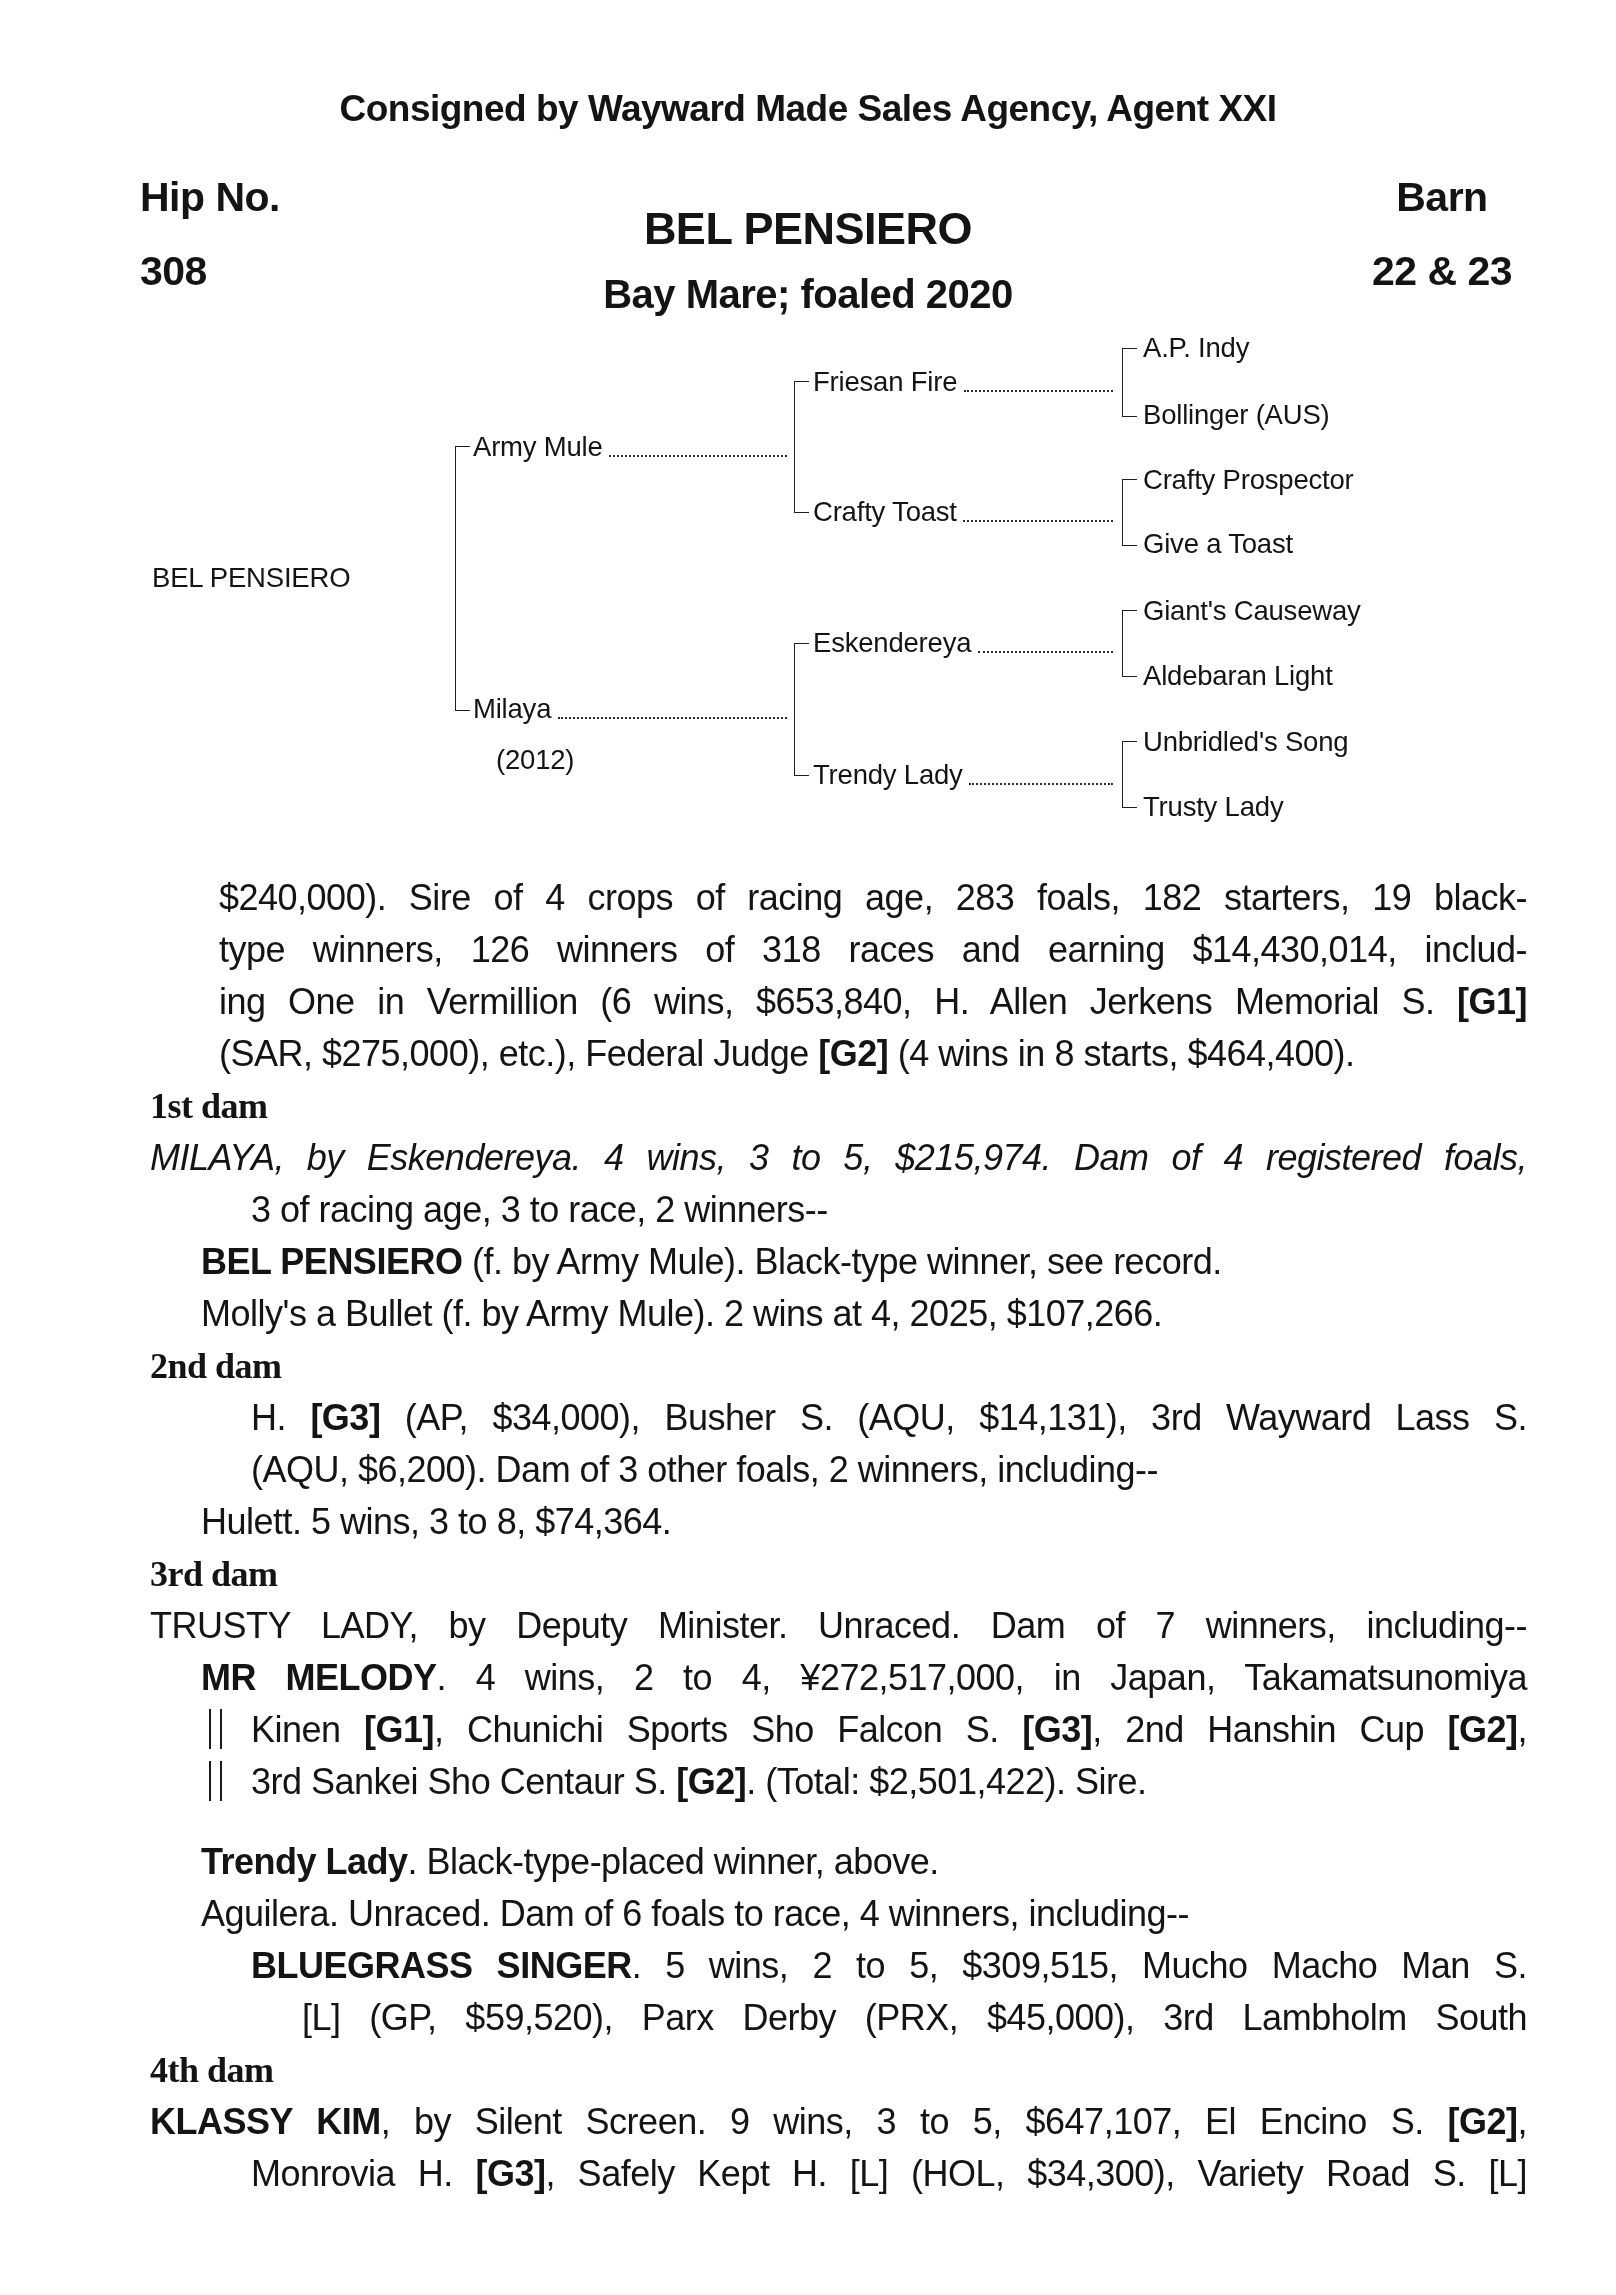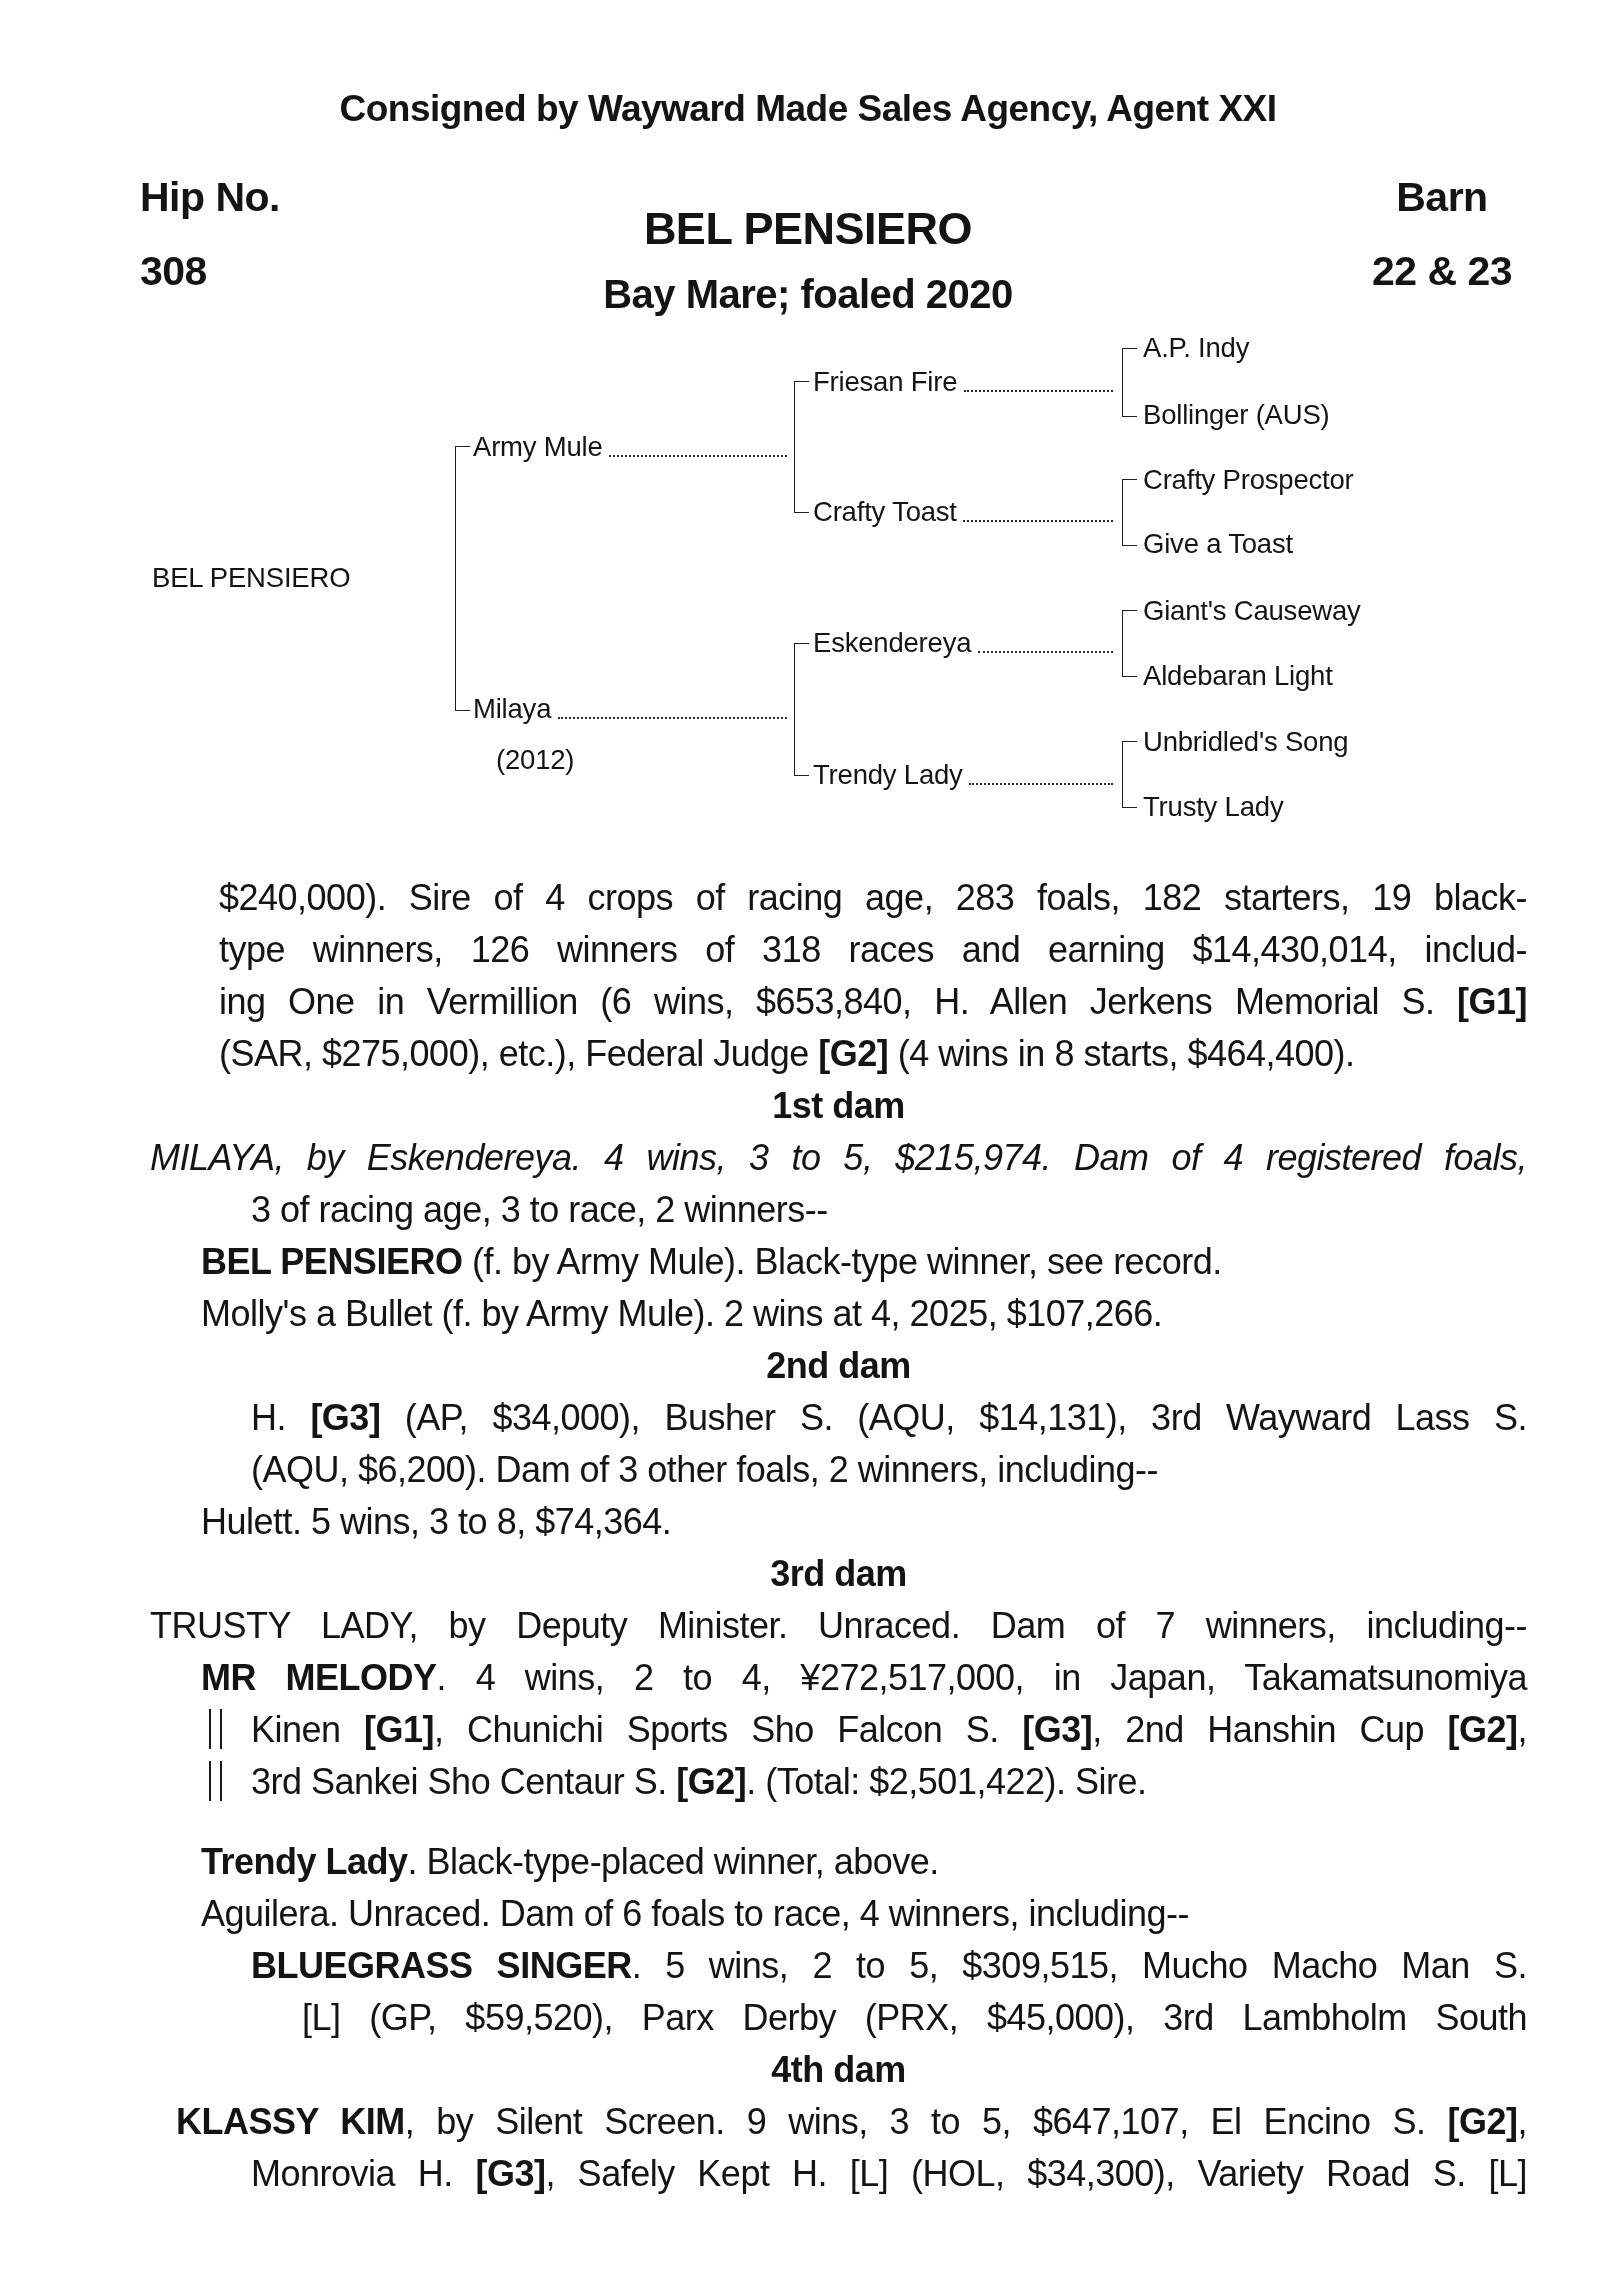--- a/index.html
+++ b/index.html
@@ -27,21 +27,21 @@
   .tlead{flex:1 1 auto;border-bottom:2.3px dotted #2b2b2b;margin:0 2.8px 9.2px 6.4px;height:0;min-width:18.4px;}
   .tsub,.tyear{position:absolute;font-size:27.5px;line-height:39px;letter-spacing:-0.2px;white-space:nowrap;}
   .brk{position:absolute;width:13.8px;
     border-left:1.8px solid #1f1f1f;border-top:1.8px solid #1f1f1f;border-bottom:1.8px solid #1f1f1f;}
 
   
   .bodytext{position:absolute;left:150px;top:872px;width:1377px;
     font-size:36px;line-height:52px;letter-spacing:-0.5px;}
   .line{position:relative;text-align:justify;}
   .line.just{text-align-last:justify;}
-  .block.head .line{font-weight:bold;text-align:center;}
+  .block.head .line{font-weight:bold;text-align:left;font-family:Liberation Serif, serif;}
   .marker{position:absolute;left:59px;top:4.6px;width:9.2px;height:40px;
     border-left:2.3px solid #1a1a1a;border-right:2.3px solid #1a1a1a;}
 </style>
 </head>
 <body>
 
 <div class="page">
 
   <div class="consign">Consigned by Wayward Made Sales Agency, Agent XXI</div>
 
@@ -172,19 +172,19 @@
         <div class="line" style="padding-left: 51px;"><span>Aguilera. Unraced. Dam of 6 foals to race, 4 winners, including--</span></div>
       </div>
       <div class="block entry2">
         <div class="line just" style="padding-left: 101px;"><span class="b">BLUEGRASS SINGER</span><span>. 5 wins, 2 to 5, $309,515, Mucho Macho Man S.</span></div>
         <div class="line just" style="padding-left: 152px;"><span>[L] (GP, $59,520), Parx Derby (PRX, $45,000), 3rd Lambholm South</span></div>
       </div>
       <div class="block head">
         <div class="line" style="padding-left: 0px;"><span class="b">4th dam</span></div>
       </div>
       <div class="block dam">
-        <div class="line just" style="padding-left: 0px; margin-left: 26px;"><span class="b">KLASSY KIM</span><span>, by Silent Screen. 9 wins, 3 to 5, $647,107, El Encino S. </span><span class="b">[G2]</span><span>,</span></div>
+        <div class="line just" style="padding-left: 0px;"><span class="b">KLASSY KIM</span><span>, by Silent Screen. 9 wins, 3 to 5, $647,107, El Encino S. </span><span class="b">[G2]</span><span>,</span></div>
         <div class="line just" style="padding-left: 101px;"><span>Monrovia H. </span><span class="b">[G3]</span><span>, Safely Kept H. [L] (HOL, $34,300), Variety Road S. [L]</span></div>
       </div>
     </div>
 
 </div>
 
 
 </body></html>

